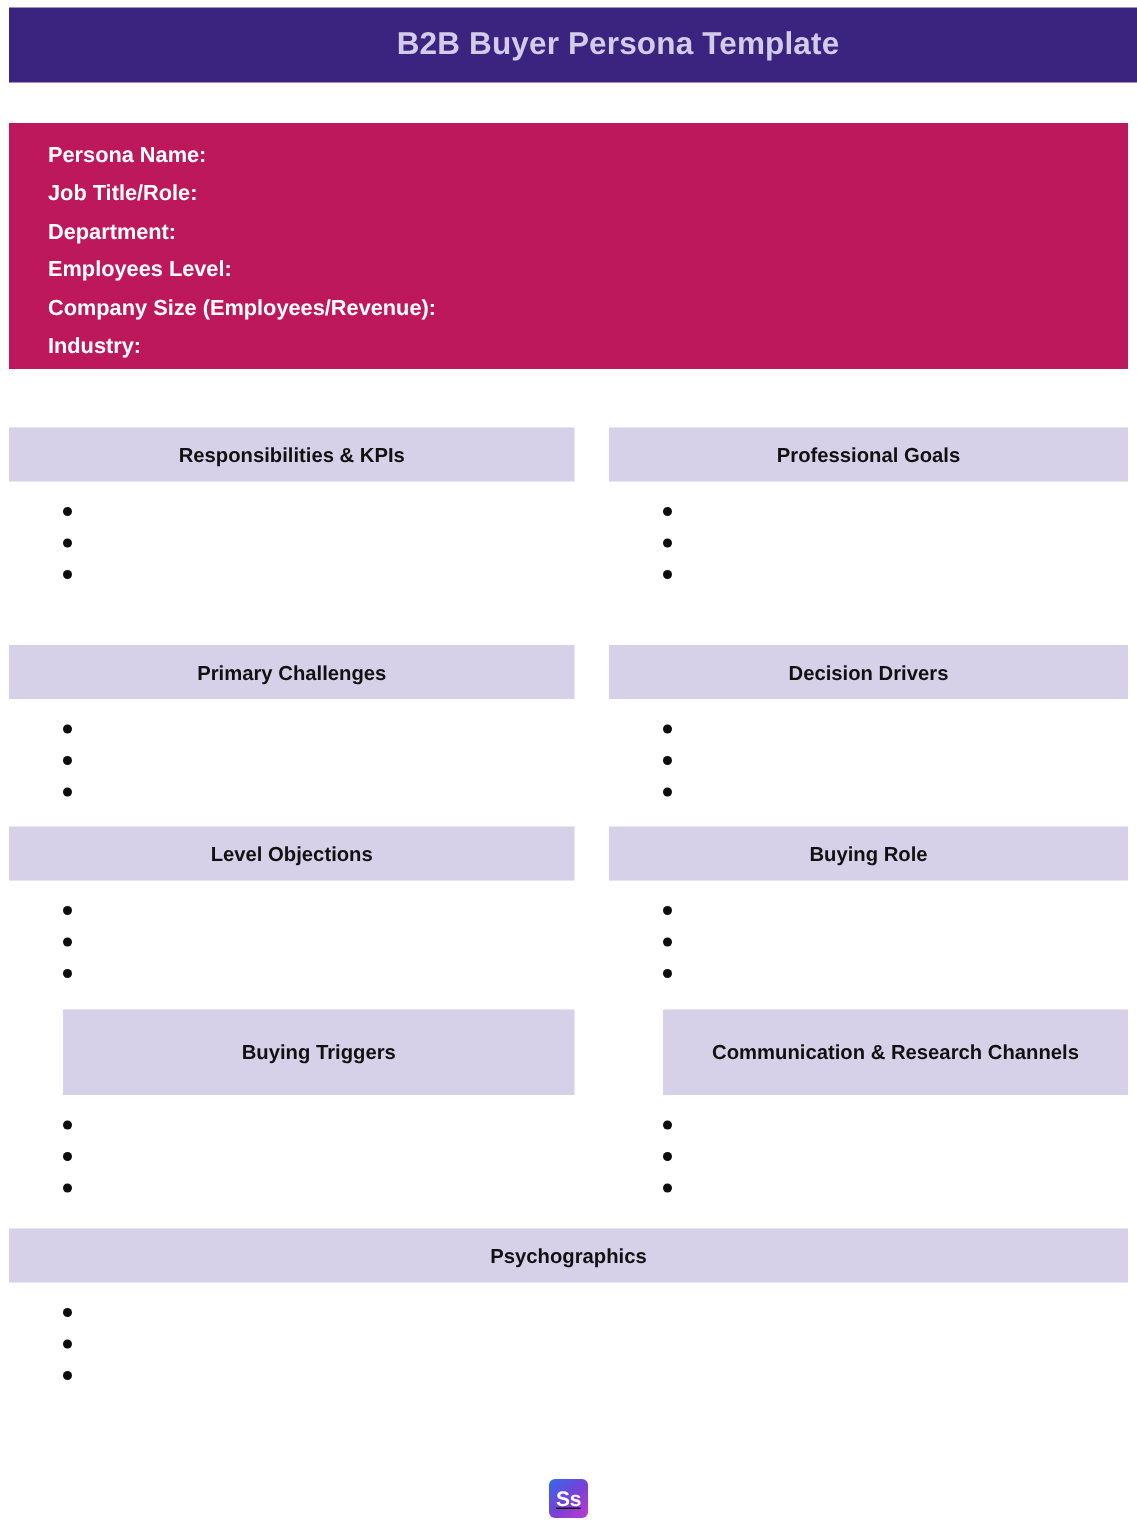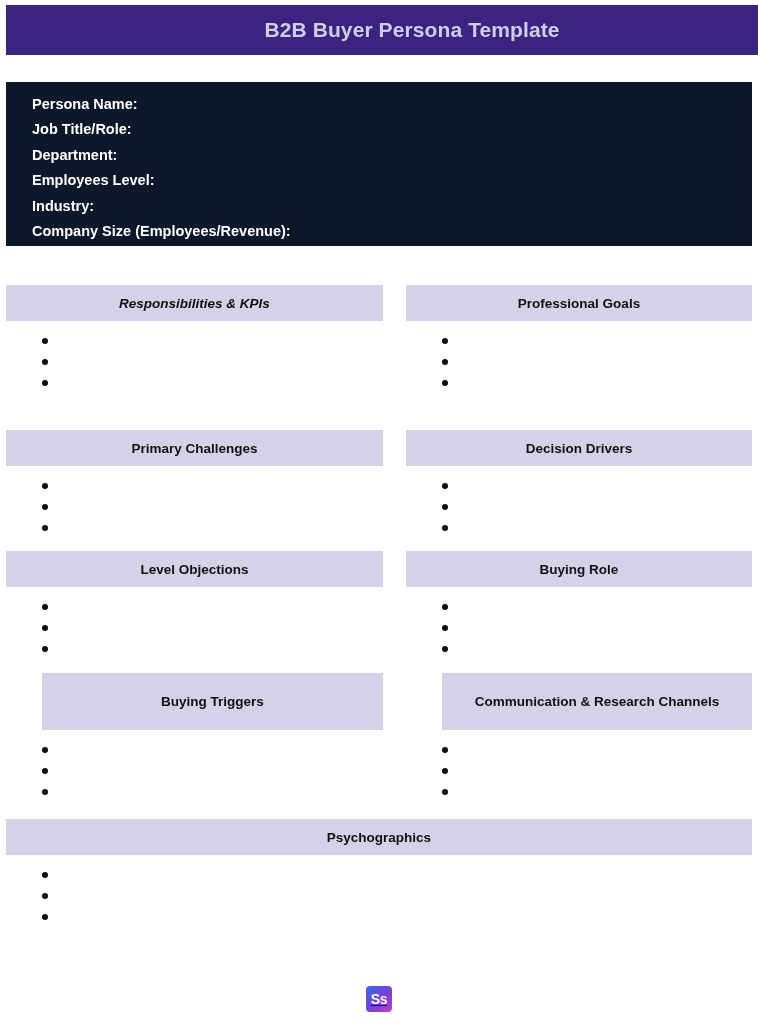--- a/index.html
+++ b/index.html
@@ -37,21 +37,21 @@
     text-align: center;
   }
 
   
   .persona-box {
     position: absolute;
     left: 6px;
     top: 82px;
     width: 746px;
     height: 164px;
-    background: #0f172a;
+    background: #be185d;
     box-sizing: border-box;
     padding: 10px 0 0 26px;
   }
   .persona-field {
     color: #ffffff;
     font-size: 14.5px;
     font-weight: bold;
     line-height: 25.4px;
     white-space: nowrap;
   }
@@ -93,21 +93,21 @@
     background: #0d0d0d;
     display: block;
   }
 
   
   .col-left  { left: 6px;   width: 377px; }
   .col-right { left: 406px; width: 346px; }
   .col-full  { left: 6px;   width: 746px; }
 
   
-  .s-resp  { top: 285px; font-style: italic; }
+  .s-resp  { top: 285px; }
   .s-goals { top: 285px; }
   .s-chal  { top: 430px; }
   .s-driv  { top: 430px; }
   .s-obj   { top: 551px; }
   .s-role  { top: 551px; }
   .s-trig  { top: 673px; }
   .s-comm  { top: 673px; }
   .s-psy   { top: 819px; }
 
   .h-1line { height: 36px; }
@@ -150,22 +150,22 @@
 
 <div class="title-bar">
   <div class="title-text">B2B Buyer Persona Template</div>
 </div>
 
 <div class="persona-box">
   <div class="persona-field">Persona Name:</div>
   <div class="persona-field">Job Title/Role:</div>
   <div class="persona-field">Department:</div>
   <div class="persona-field">Employees Level:</div>
+  <div class="persona-field">Company Size (Employees/Revenue):</div>
   <div class="persona-field">Industry:</div>
-  <div class="persona-field">Company Size (Employees/Revenue):</div>
 </div>
 
 <div class="section col-left s-resp">
   <div class="sec-head h-1line">
     <span class="sec-head-label">Responsibilities &amp; KPIs</span>
   </div>
   <div class="sec-body">
     <div class="bullet-row">
         <span class="bullet-dot"></span>
       </div>

